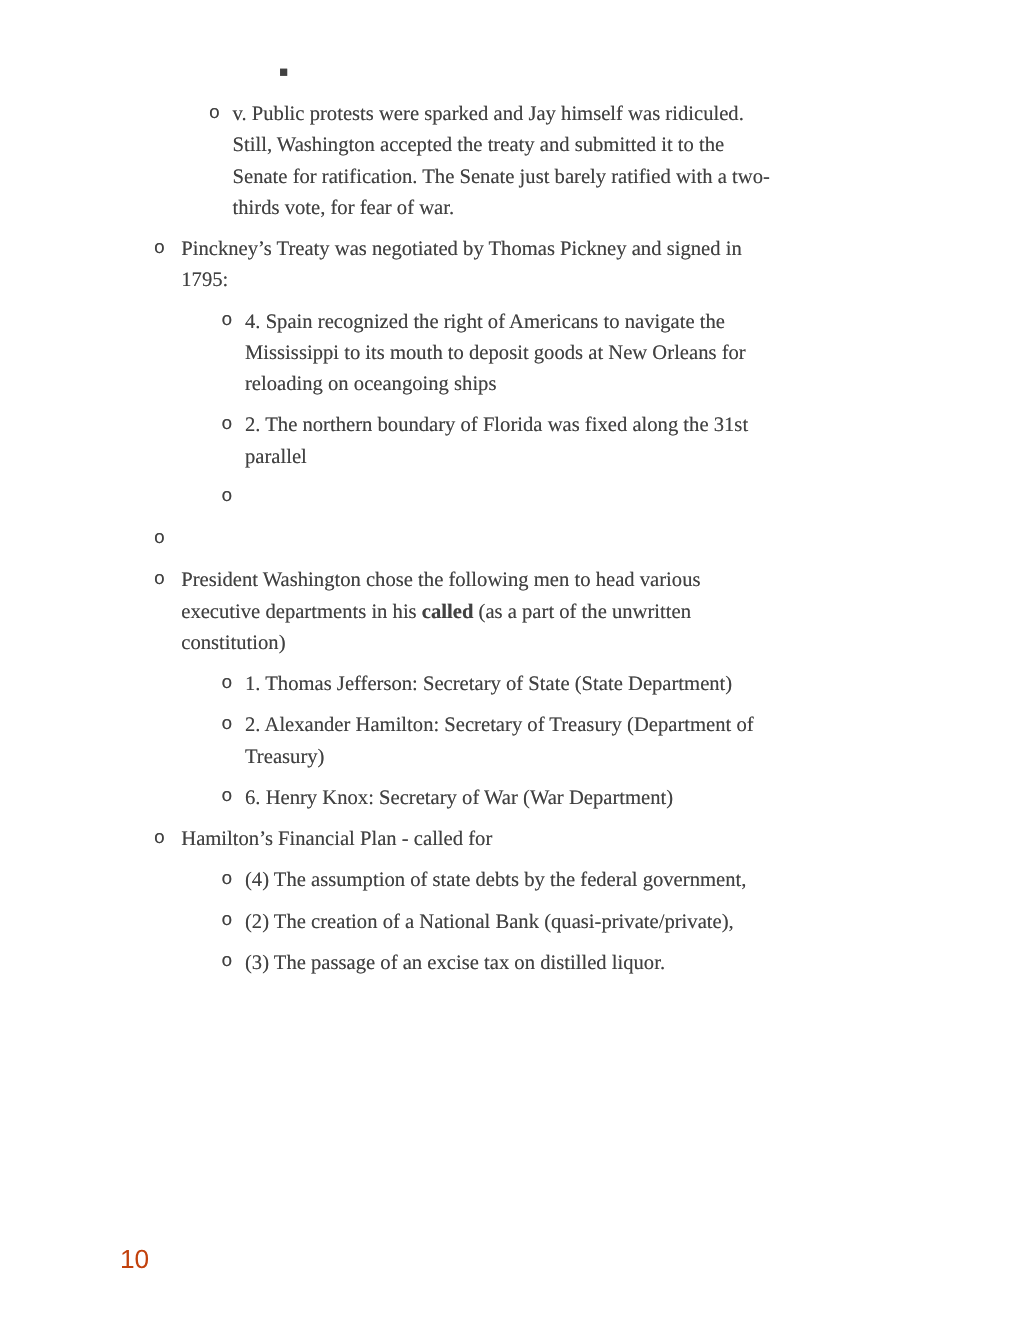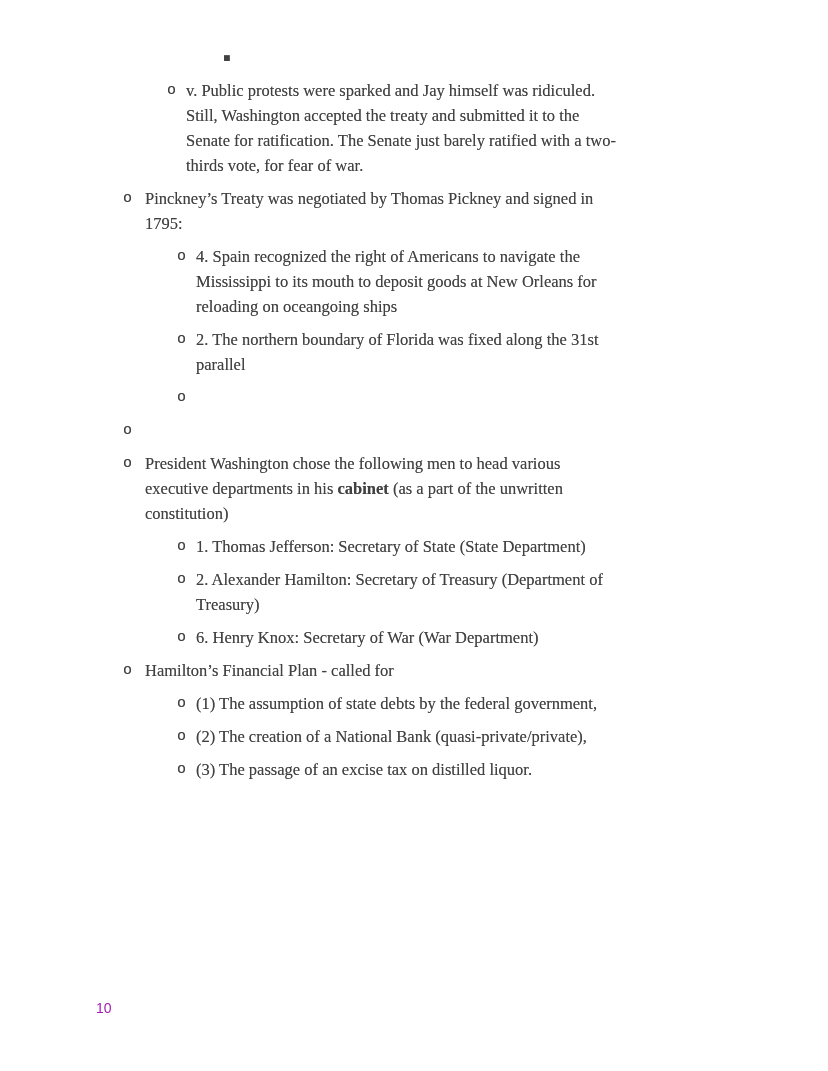--- a/index.html
+++ b/index.html
@@ -42,23 +42,23 @@
   .marker.square {
     font-family: "DejaVu Sans", sans-serif;
     font-size: 11.5px;
   }
   .bold { font-weight: bold; }
   .page-number {
     position: absolute;
     left: 96px;
     top: 998px;
     font-family: "Liberation Sans", sans-serif;
-    font-size: 14px;
+    font-size: 21px;
     line-height: 20px;
-    color: #a21caf;
+    color: #c2410c;
   }
 </style>
 </head>
 <body>
 
 <div class="page">
   <div class="content">
 
     <div class="item lvl3">
       <span class="marker square">▪</span>
@@ -95,21 +95,21 @@
       <span class="marker circle">o</span>
     </div>
 
     <div class="item lvl1">
       <span class="marker circle">o</span>
     </div>
 
     <div class="item lvl1">
       <span class="marker circle">o</span>
       <div class="text"><span>President Washington chose the following men to head various
-executive departments in his </span><span class="bold">cabinet</span><span> (as a part of the unwritten
+executive departments in his </span><span class="bold">called</span><span> (as a part of the unwritten
 constitution)</span></div>
     </div>
 
     <div class="item lvl2">
       <span class="marker circle">o</span>
       <div class="text">1. Thomas Jefferson: Secretary of State (State Department)</div>
     </div>
 
     <div class="item lvl2">
       <span class="marker circle">o</span>
@@ -122,21 +122,21 @@
       <div class="text">6. Henry Knox: Secretary of War (War Department)</div>
     </div>
 
     <div class="item lvl1">
       <span class="marker circle">o</span>
       <div class="text">Hamilton’s Financial Plan - called for</div>
     </div>
 
     <div class="item lvl2">
       <span class="marker circle">o</span>
-      <div class="text">(1) The assumption of state debts by the federal government,</div>
+      <div class="text">(4) The assumption of state debts by the federal government,</div>
     </div>
 
     <div class="item lvl2">
       <span class="marker circle">o</span>
       <div class="text">(2) The creation of a National Bank (quasi-private/private),</div>
     </div>
 
     <div class="item lvl2">
       <span class="marker circle">o</span>
       <div class="text">(3) The passage of an excise tax on distilled liquor.</div>

